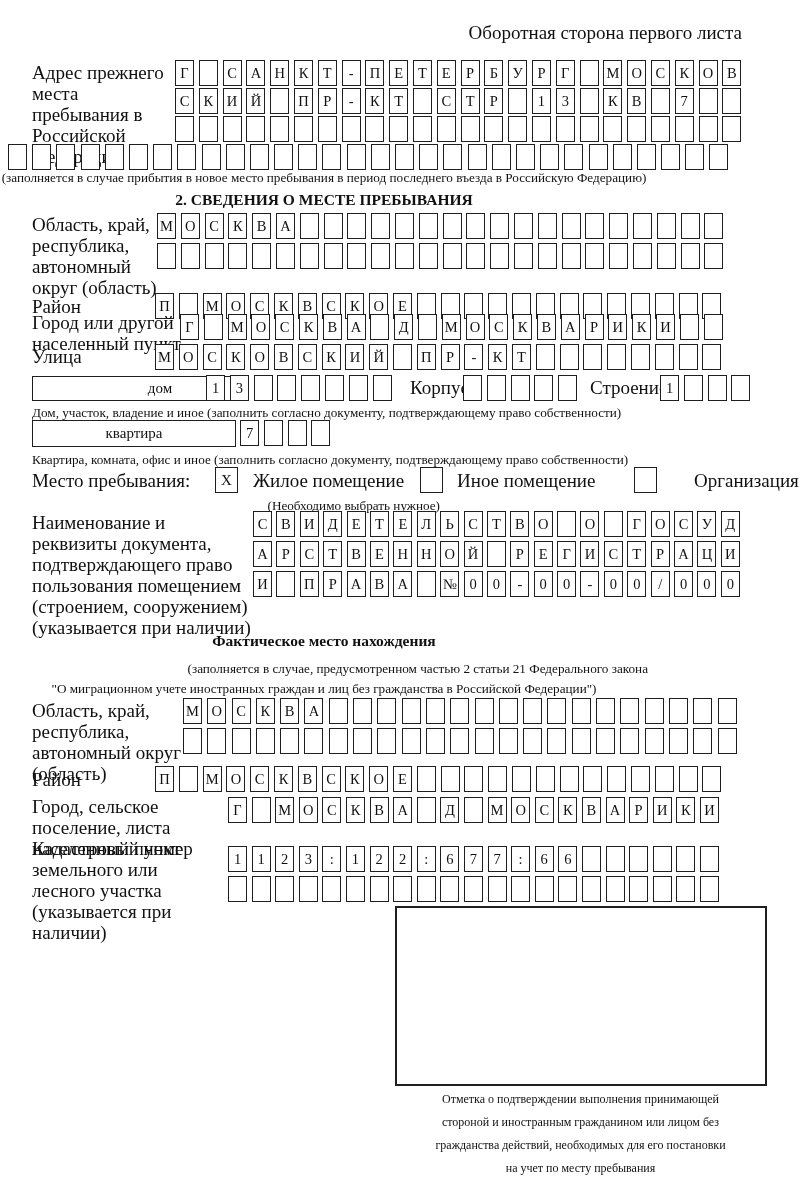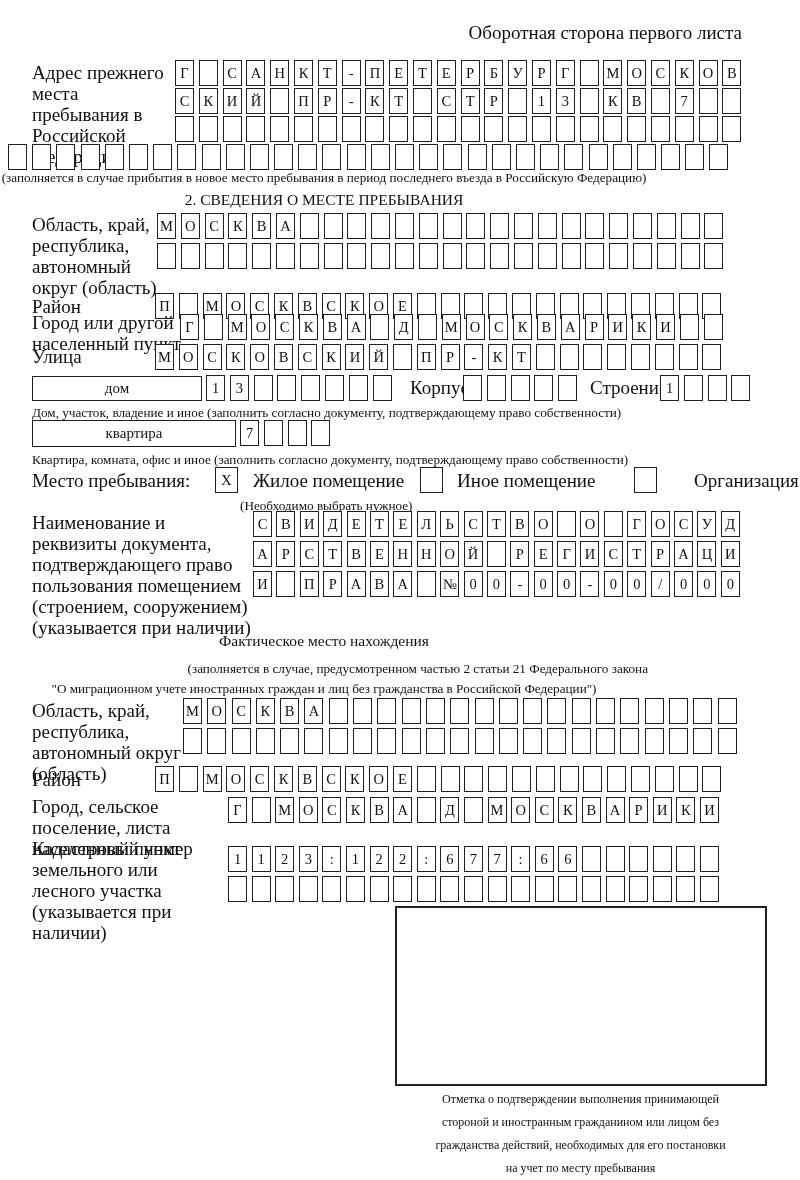--- a/index.html
+++ b/index.html
@@ -3,21 +3,21 @@
 <meta charset="utf-8">
 <style>
   html,body{margin:0;padding:0;background:#e8e8e8;}
   #page{
     position:relative;width:800px;height:1180px;background:#ffffff;margin:0 auto;
     font-family:"Liberation Serif","DejaVu Serif",serif;color:#111;overflow:hidden;
   }
   .lbl{position:absolute;font-size:19px;line-height:21px;}
   .cap{position:absolute;font-size:13.2px;line-height:17px;}
   .center{left:0;width:648px;text-align:center;}
-  .bold{font-weight:normal;}
+  .bold{font-weight:bold;}
   .boxrow{position:absolute;display:flex;gap:4.8px;}
   .cbox{
     flex:none;width:17px;height:24px;border:1.5px solid #1f1f1f;
     display:flex;align-items:center;justify-content:center;
     font-size:14.5px;font-family:"Liberation Serif","DejaVu Serif",serif;
     background:#fff;
   }
   .bigbox{
     position:absolute;border:1.5px solid #1f1f1f;background:#fff;
     display:flex;align-items:center;justify-content:center;font-size:15px;
@@ -281,21 +281,21 @@
       <div class="cbox"></div>
       <div class="cbox"></div>
       <div class="cbox"></div>
       <div class="cbox"></div>
       <div class="cbox"></div>
       <div class="cbox"></div>
       <div class="cbox"></div>
       <div class="cbox"></div>
     </div>
 
-  <div class="bigbox" style="left:32px;top:376px;width:168px;height:23px;">дом</div>
+  <div class="bigbox" style="left:32px;top:376px;width:168px;height:23px;padding-left:43px;">дом</div>
   <div class="boxrow" style="left:206px;top:375px;">
       <div class="cbox">1</div>
       <div class="cbox">3</div>
       <div class="cbox"></div>
       <div class="cbox"></div>
       <div class="cbox"></div>
       <div class="cbox"></div>
       <div class="cbox"></div>
       <div class="cbox"></div>
     </div>
@@ -325,21 +325,21 @@
     </div>
   <div class="cap" style="left:32px;top:451px;">Квартира, комната, офис и иное (заполнить согласно документу, подтверждающему право собственности)</div>
 
   <div class="lbl" style="left:32px;top:470px;">Место пребывания:</div>
   <div class="checkbox" style="left:215px;top:467px;">X</div>
   <div class="lbl" style="left:253px;top:470px;">Жилое помещение</div>
   <div class="checkbox" style="left:420px;top:467px;"></div>
   <div class="lbl" style="left:457px;top:470px;">Иное помещение</div>
   <div class="checkbox" style="left:634px;top:467px;"></div>
   <div class="lbl" style="left:694px;top:470px;">Организация</div>
-  <div class="cap" style="left:240px;top:497px;width:200px;text-align:left;">(Необходимо выбрать нужное)</div>
+  <div class="cap" style="left:240px;top:497px;width:200px;text-align:right;">(Необходимо выбрать нужное)</div>
 
   <div class="lbl" style="left:32px;top:512px;width:220px;">Наименование и реквизиты документа, подтверждающего право пользования помещением (строением, сооружением) (указывается при наличии)</div>
   <div class="boxrow" style="left:253px;top:511px;gap:4.4px;">
       <div class="cbox">С</div>
       <div class="cbox">В</div>
       <div class="cbox">И</div>
       <div class="cbox">Д</div>
       <div class="cbox">Е</div>
       <div class="cbox">Т</div>
       <div class="cbox">Е</div>

